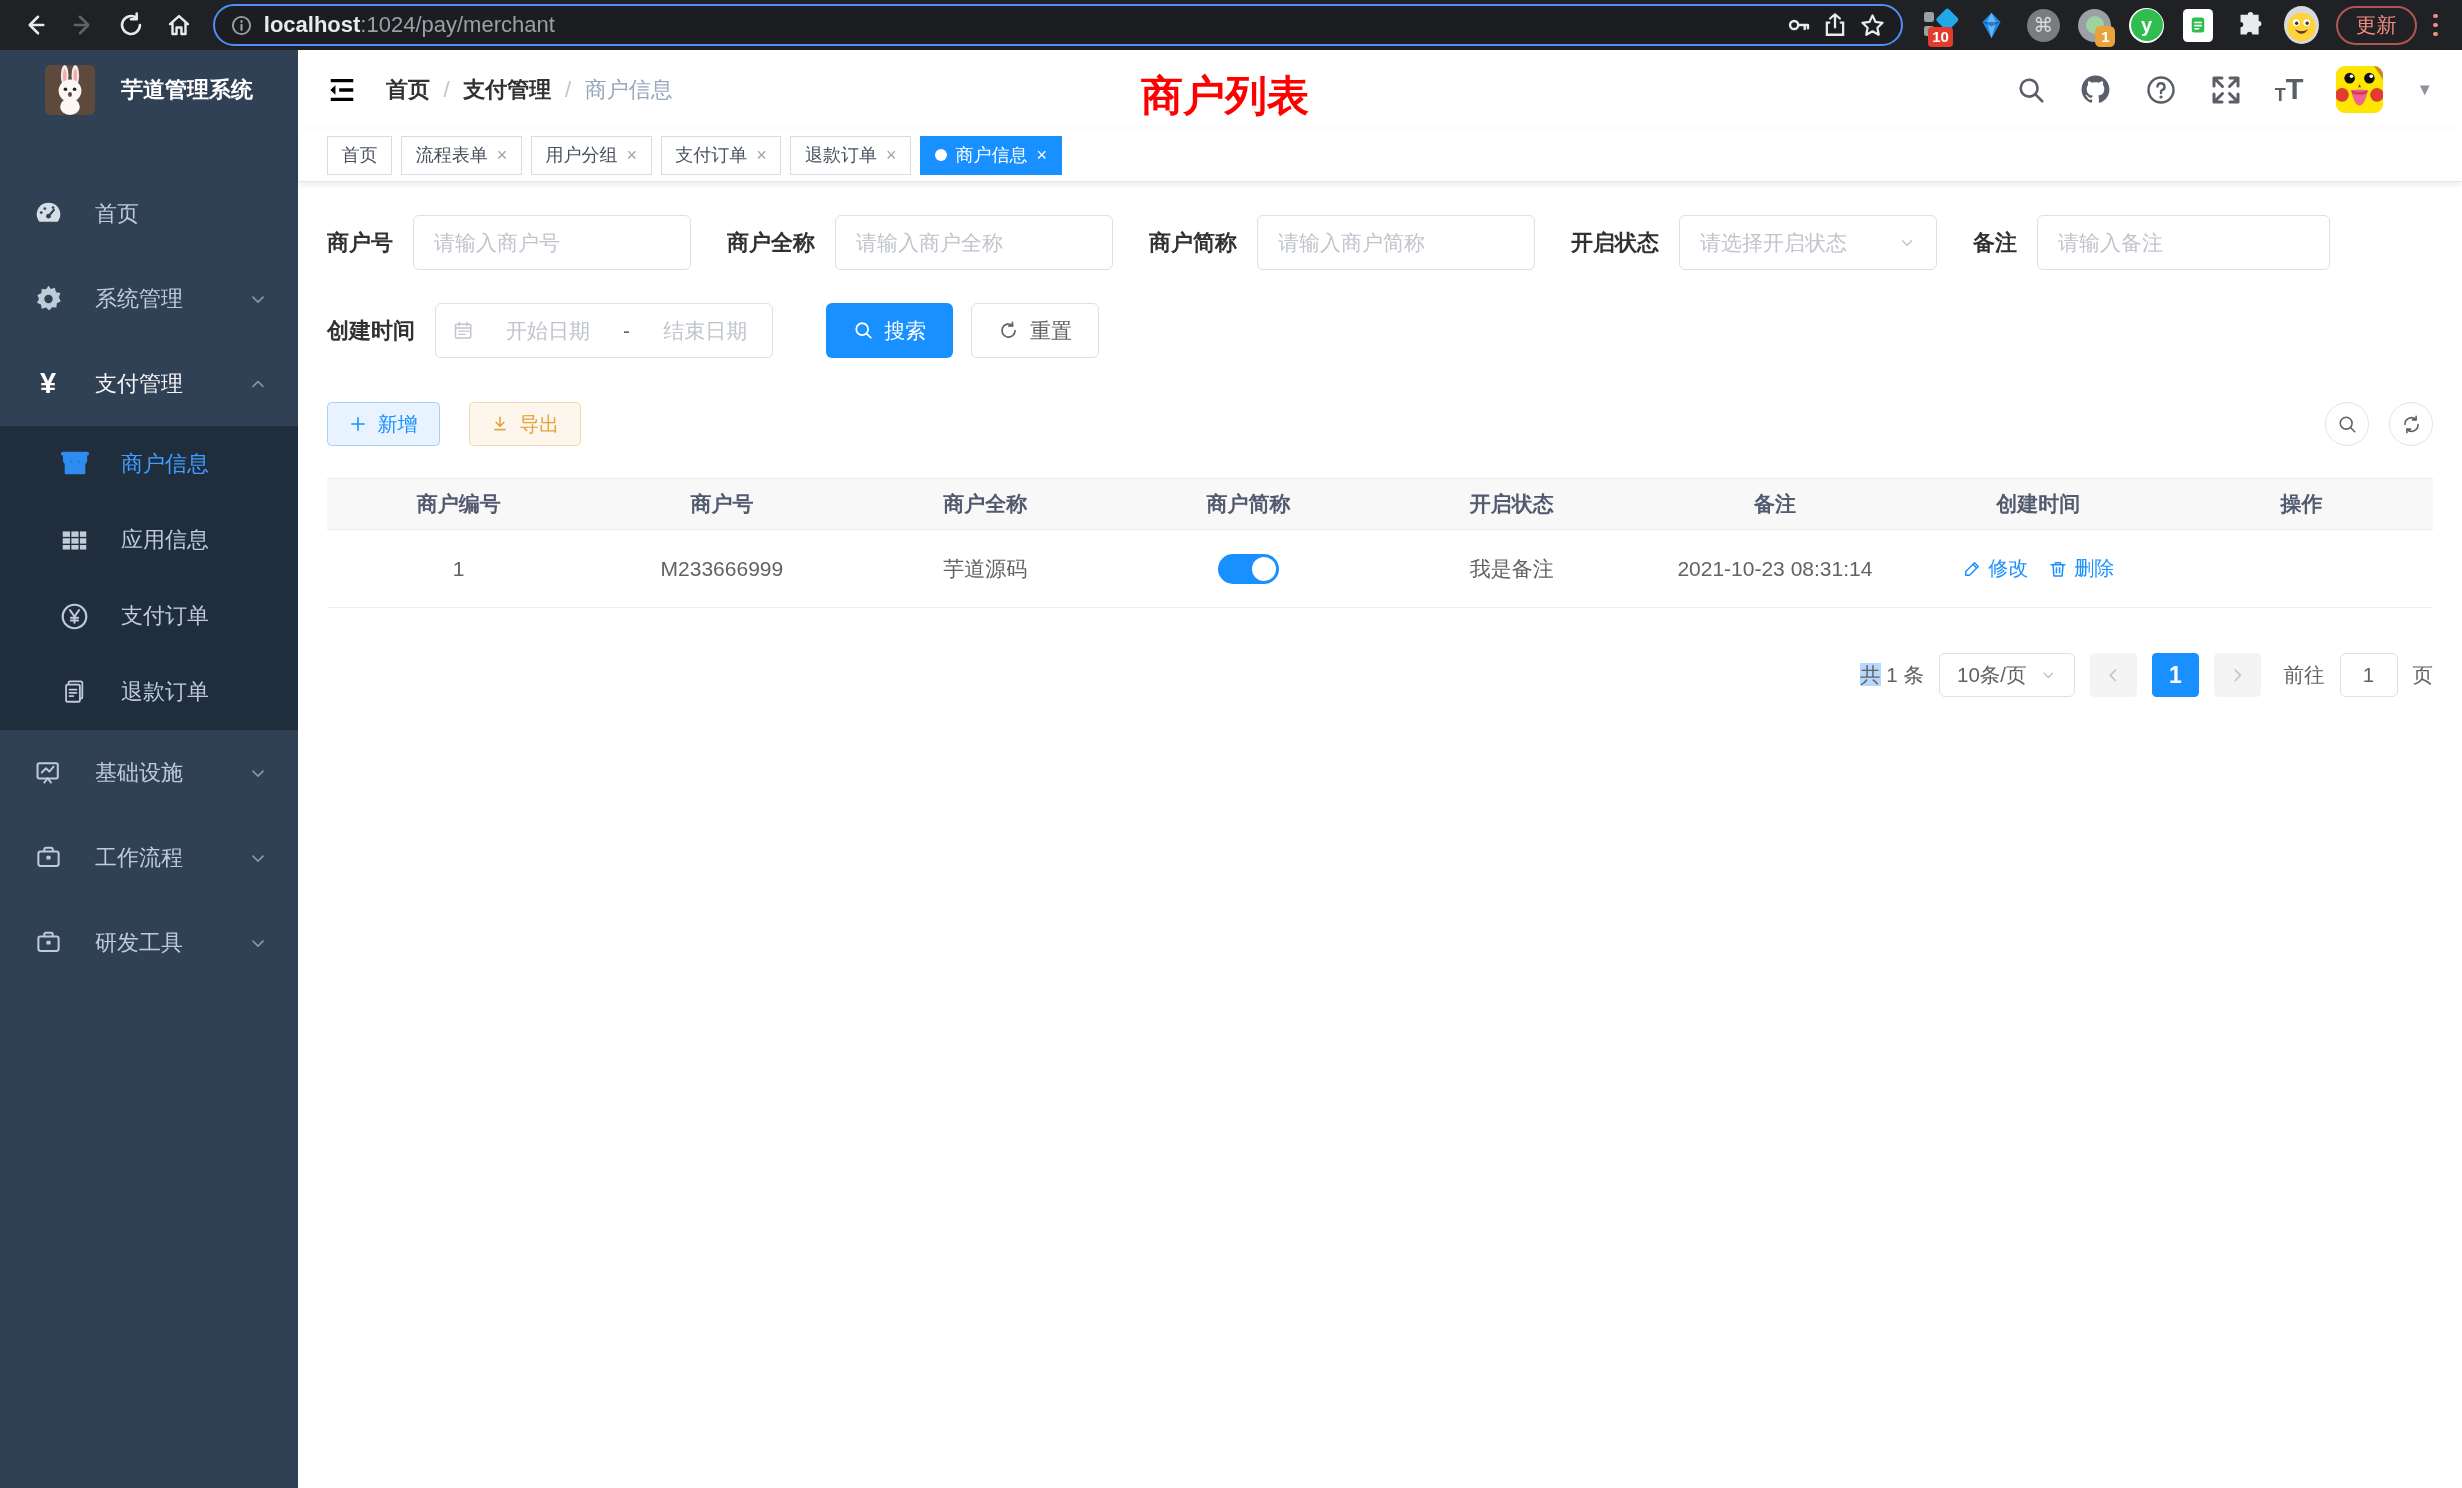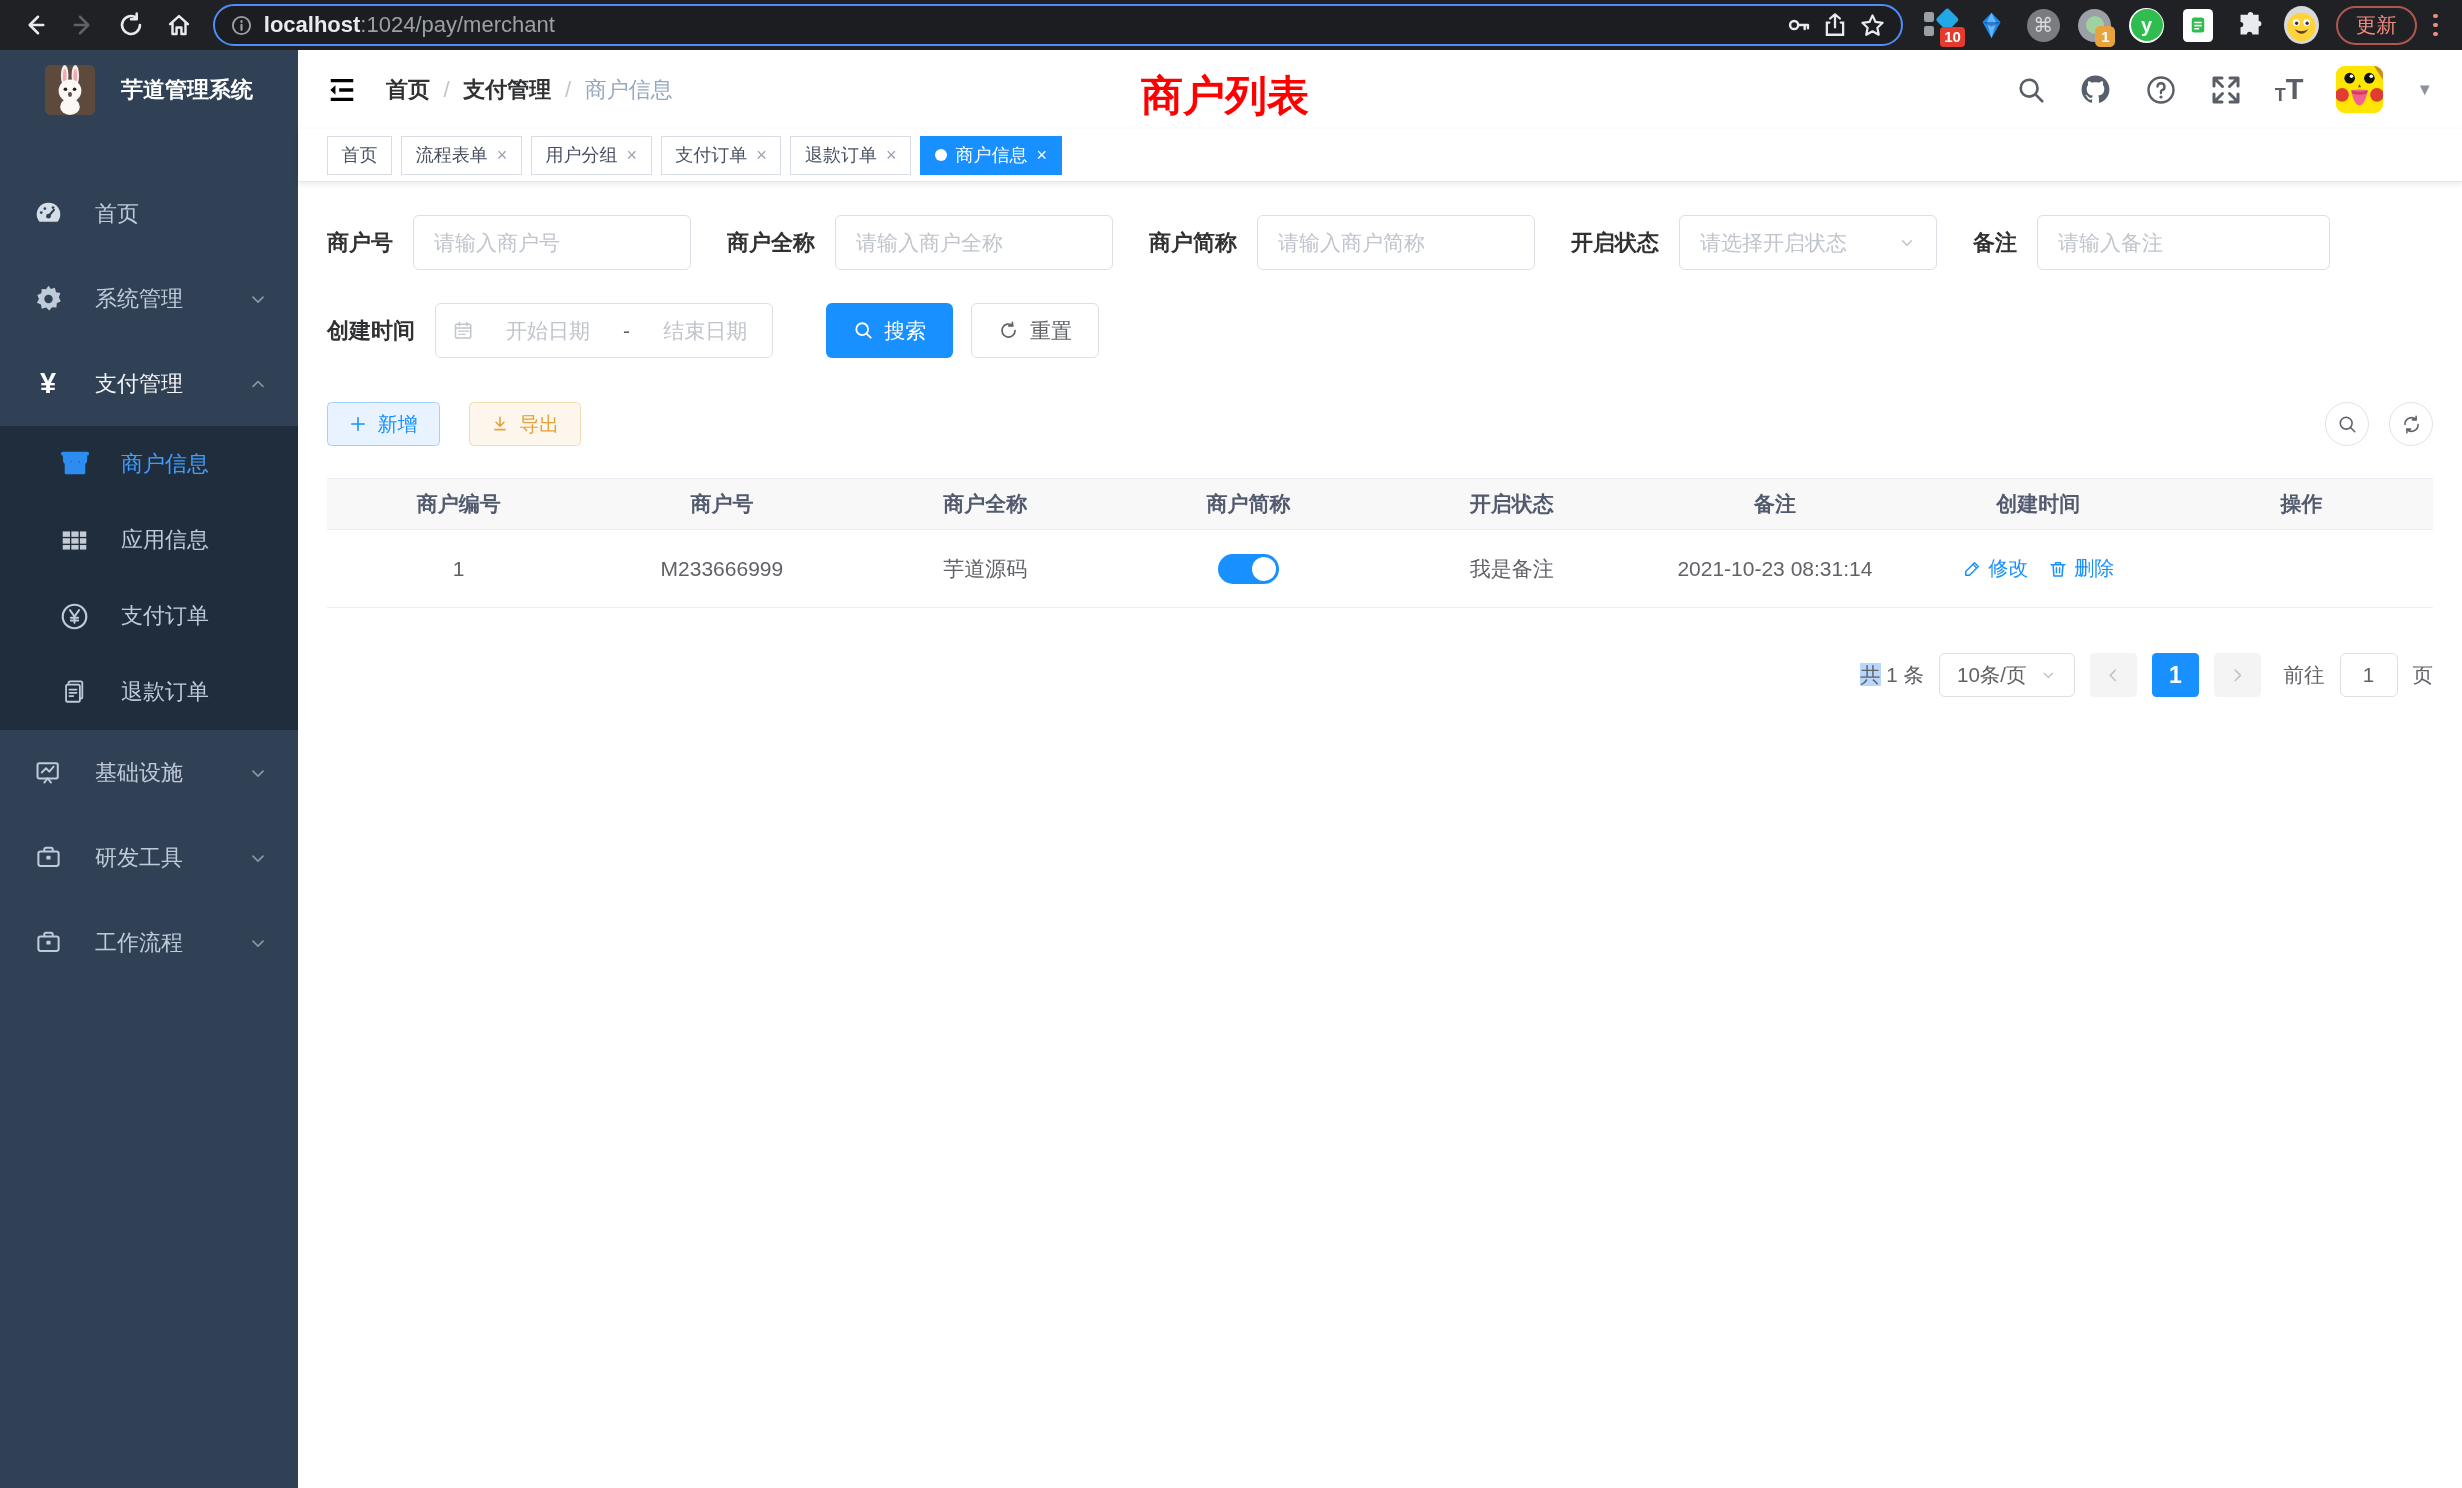--- a/index.html
+++ b/index.html
@@ -10,21 +10,21 @@
   
   .browser-bar { height:50px; background:#202124; display:flex; align-items:center; padding:0 13.6px; gap:6px; }
   .nav-btn { width:42px; height:42px; display:flex; align-items:center; justify-content:center; border-radius:50%; flex:0 0 auto; }
   .url-pill { flex:1 1 auto; height:42px; margin:0 7.6px; background:#1c1d20; border:2.3px solid #4d8ef7; border-radius:23px; display:flex; align-items:center; padding:0 15px; gap:10.6px; min-width:0; }
   .url-text { flex:1 1 auto; white-space:nowrap; overflow:hidden; font-size:22px; }
   .url-host { color:#e8eaed; font-weight:bold; }
   .url-path { color:#9aa0a6; }
   .ext-area { display:flex; align-items:center; gap:16.7px; padding:0 6px; flex:0 0 auto; }
   .ext-ic { position:relative; width:35px; height:35px; display:flex; align-items:center; justify-content:center; }
   .badge { position:absolute; font-size:15px; font-weight:bold; color:#fff; border-radius:3.8px; padding:0.8px 3.8px; line-height:18px; }
-  .badge.red { background:#e33b2e; left:18px; bottom:-4.5px; }
+  .badge.red { background:#e33b2e; left:6px; bottom:-4.5px; }
   .badge.orange { background:#e8a33d; right:-3px; bottom:-4.5px; border-radius:5.3px; padding:1.5px 6px; }
   .sq { position:absolute; background:#9aa0a6; width:10px; height:10px; border-radius:2.3px; }
   .diamond { position:absolute; width:16.7px; height:16.7px; background:#20a8e9; transform:rotate(45deg); right:1.5px; top:3px; border-radius:3px; }
   .circle-ic { border-radius:50%; display:flex; align-items:center; justify-content:center; }
   .update-pill { border:2.3px solid #b0564f; color:#f28b82; font-size:20.5px; height:39px; display:flex; align-items:center; padding:0 18px; border-radius:21px; flex:0 0 auto; margin-left:4.5px; }
   .dots { display:flex; flex-direction:column; gap:4.5px; padding:0 10.6px; }
   .dots i { width:4.5px; height:4.5px; border-radius:50%; background:#f28b82; }
 
   
   .app { display:flex; height:1439px; }
@@ -343,36 +343,36 @@
           </span>
       </div>
       <div class="m-item">
         <span class="mi-ic">
             <svg width="27" height="27" viewBox="0 0 32 32">
               <rect x="4" y="9" width="24" height="17" rx="2.5" stroke="#bfcbd9" stroke-width="2.4" fill="none"></rect>
               <path d="M11 9 V6.5 A2 2 0 0 1 13 4.5 H19 A2 2 0 0 1 21 6.5 V9" stroke="#bfcbd9" stroke-width="2.4" fill="none"></path>
               <rect x="13.5" y="14" width="5" height="4.5" rx="1" fill="#bfcbd9"></rect>
             </svg>
           </span>
-        <span class="mi-label">研发工具</span>
+        <span class="mi-label">工作流程</span>
         <span class="chev">
             <svg width="20" height="20" viewBox="0 0 32 32">
               <path d="M8 13 L16 21 L24 13" stroke="#8a97a5" stroke-width="2.6" fill="none" stroke-linecap="round" stroke-linejoin="round"></path>
             </svg>
           </span>
       </div>
       <div class="m-item">
         <span class="mi-ic">
             <svg width="27" height="27" viewBox="0 0 32 32">
               <rect x="4" y="9" width="24" height="17" rx="2.5" stroke="#bfcbd9" stroke-width="2.4" fill="none"></rect>
               <path d="M11 9 V6.5 A2 2 0 0 1 13 4.5 H19 A2 2 0 0 1 21 6.5 V9" stroke="#bfcbd9" stroke-width="2.4" fill="none"></path>
               <rect x="13.5" y="14" width="5" height="4.5" rx="1" fill="#bfcbd9"></rect>
             </svg>
           </span>
-        <span class="mi-label">工作流程</span>
+        <span class="mi-label">研发工具</span>
         <span class="chev">
             <svg width="20" height="20" viewBox="0 0 32 32">
               <path d="M8 13 L16 21 L24 13" stroke="#8a97a5" stroke-width="2.6" fill="none" stroke-linecap="round" stroke-linejoin="round"></path>
             </svg>
           </span>
       </div>
     </nav>
   </aside>
 
   <div class="main">

